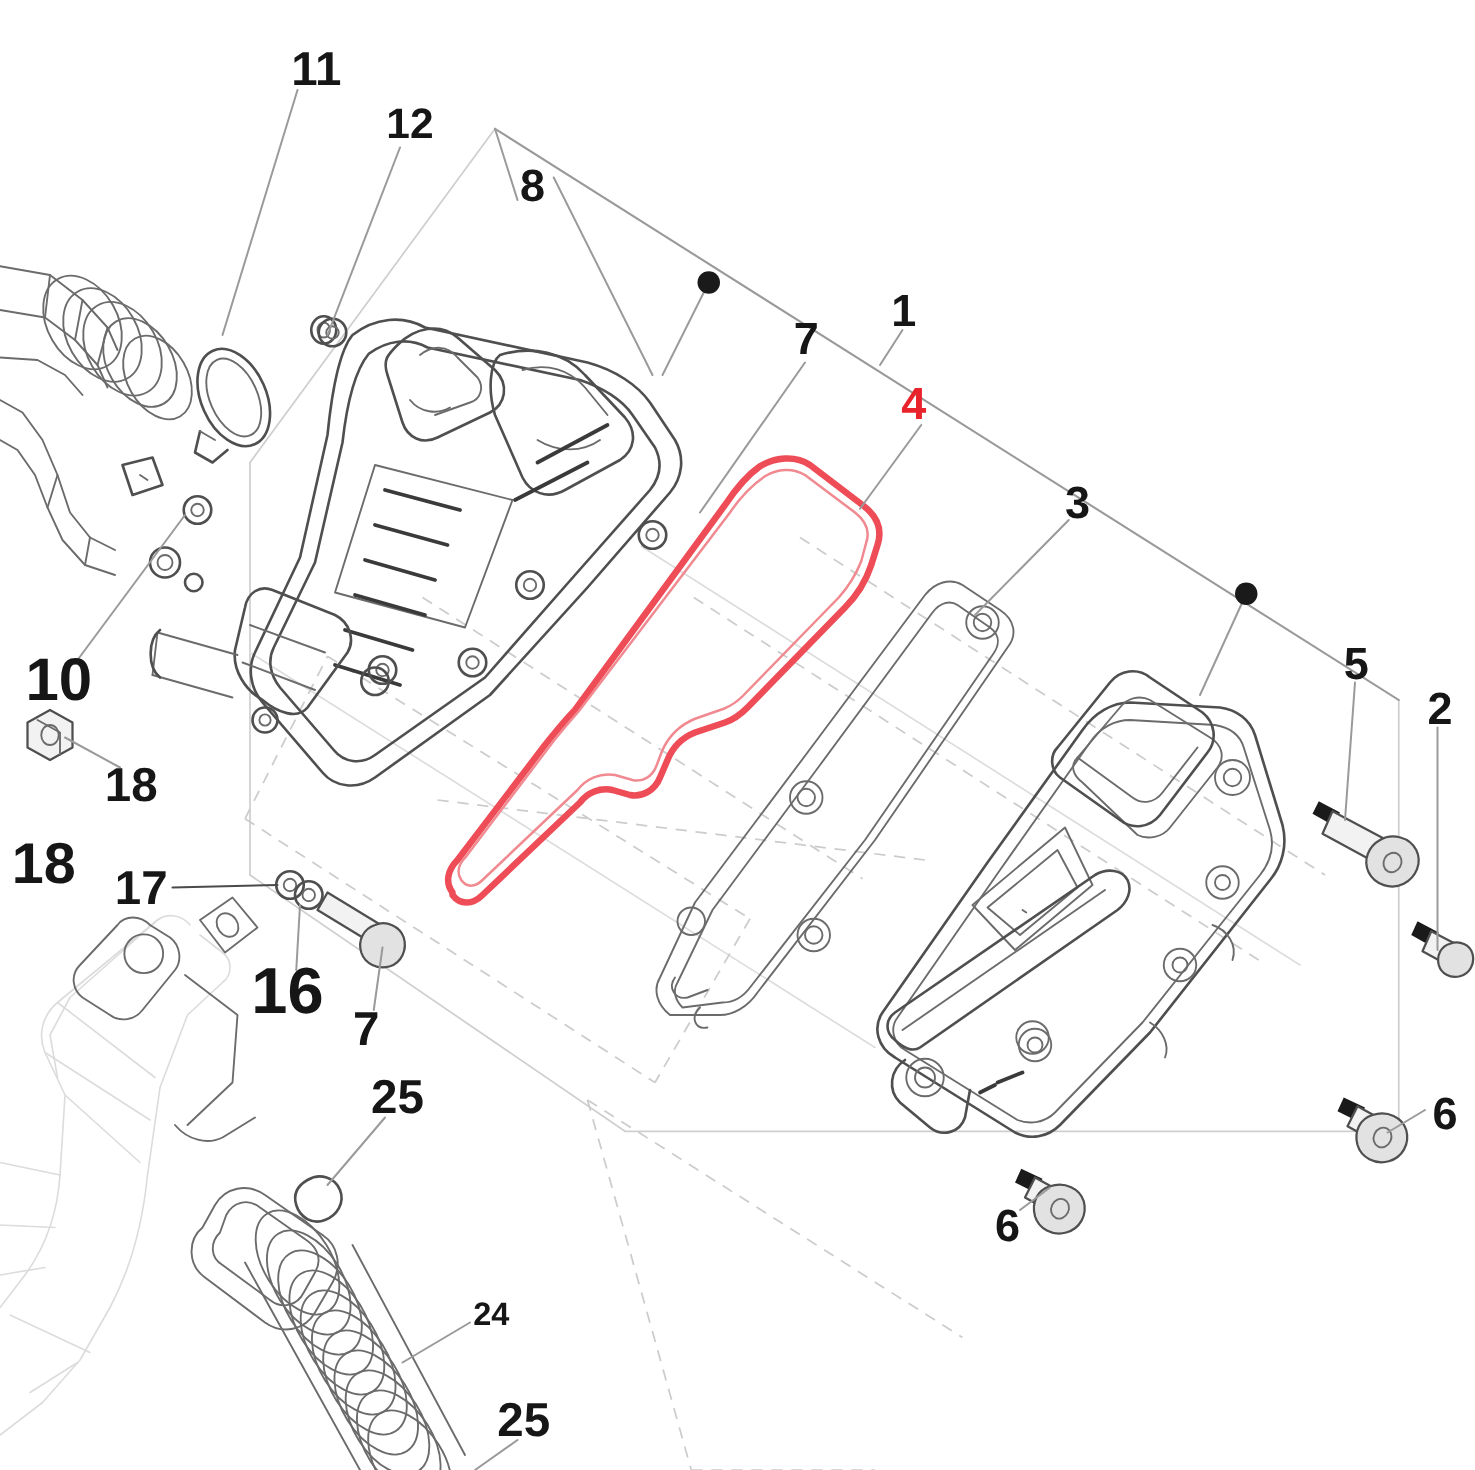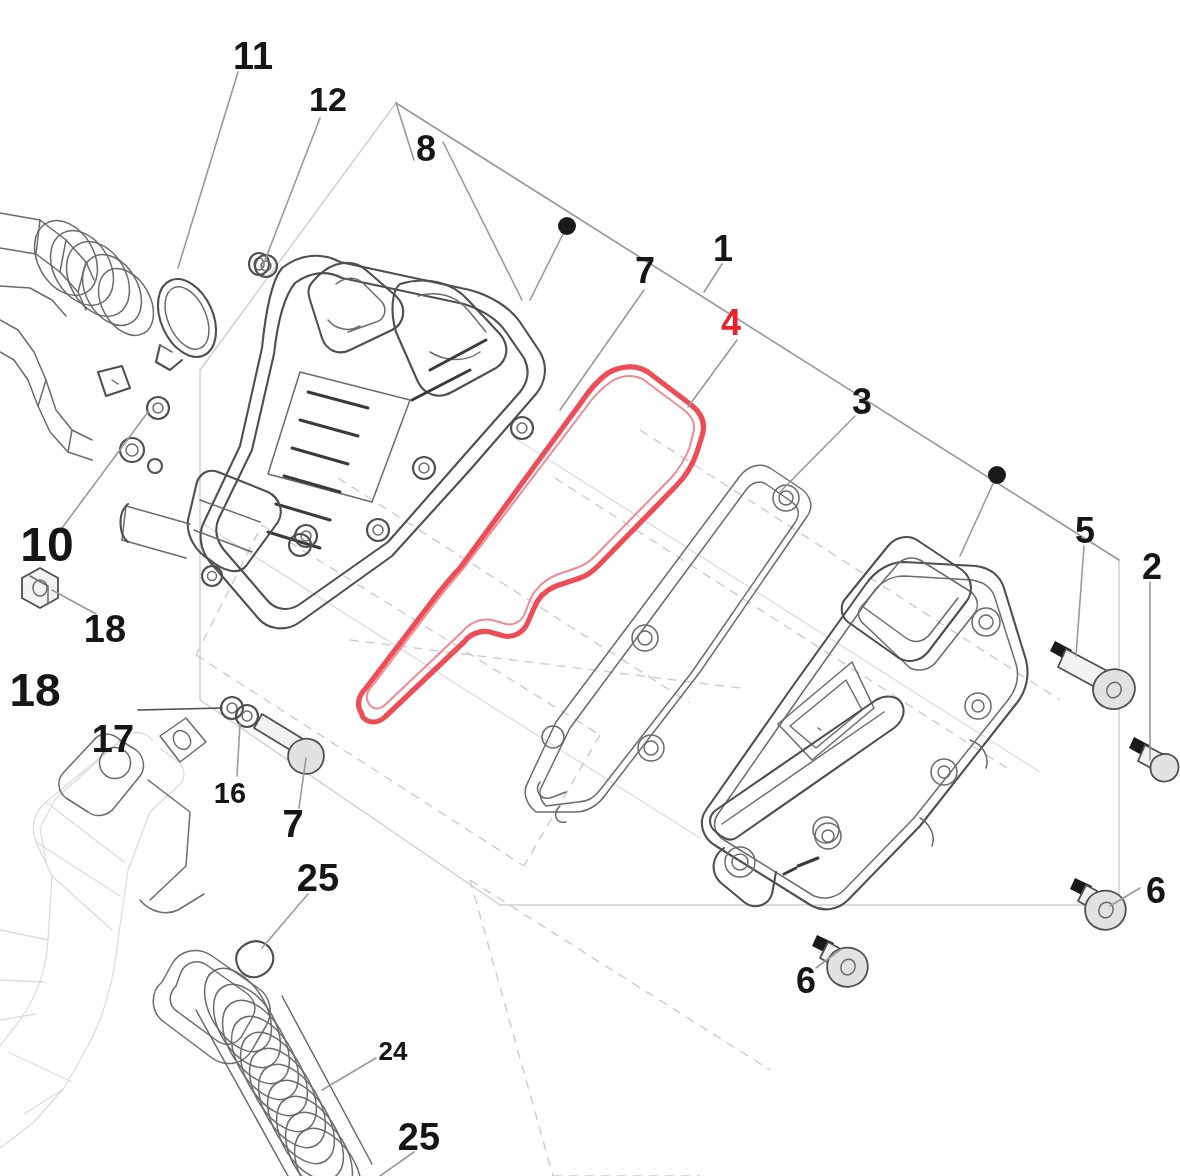--- a/index.html
+++ b/index.html
@@ -474,22 +474,22 @@
   <div class="callout-label" style="left:426px; top:149px; font-size:36px;">8</div>
   <div class="callout-label" style="left:723px; top:249px; font-size:36px;">1</div>
   <div class="callout-label" style="left:645px; top:271px; font-size:36px;">7</div>
   <div class="callout-label highlight" style="left:731px; top:323px; font-size:36px;">4</div>
   <div class="callout-label" style="left:862px; top:402px; font-size:36px;">3</div>
   <div class="callout-label" style="left:1085px;top:531px; font-size:36px;">5</div>
   <div class="callout-label" style="left:1152px;top:567px; font-size:36px;">2</div>
   <div class="callout-label" style="left:47px;  top:545px; font-size:48px;">10</div>
   <div class="callout-label" style="left:105px; top:629px; font-size:38px;">18</div>
   <div class="callout-label" style="left:35px;  top:690px; font-size:46px;">18</div>
-  <div class="callout-label" style="left:113px; top:711px; font-size:38px;margin-top:28px;">17</div>
-  <div class="callout-label" style="left:230px; top:793px; font-size:29px;">16</div>
+  <div class="callout-label" style="left:113px; top:711px; font-size:38px;">17</div>
+  <div class="callout-label" style="left:230px; top:793px; font-size:52px;">16</div>
   <div class="callout-label" style="left:293px; top:824px; font-size:38px;">7</div>
   <div class="callout-label" style="left:318px; top:878px; font-size:38px;">25</div>
   <div class="callout-label" style="left:806px; top:981px; font-size:36px;">6</div>
   <div class="callout-label" style="left:1156px;top:891px; font-size:36px;">6</div>
   <div class="callout-label" style="left:393px; top:1051px;font-size:26px;">24</div>
   <div class="callout-label" style="left:419px; top:1137px;font-size:38px;">25</div>
 
 </div>
 
 </body></html>

